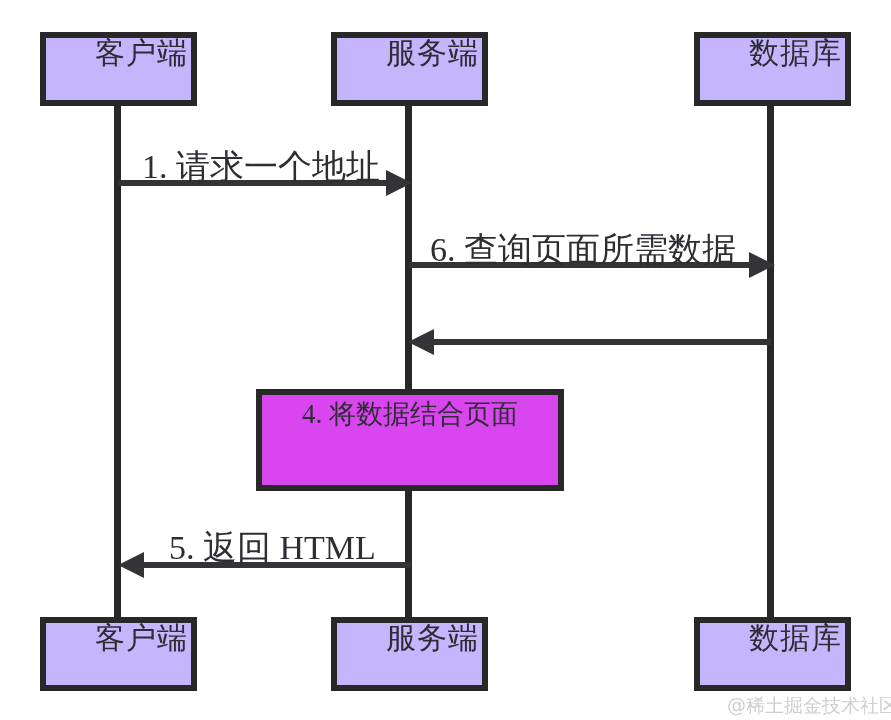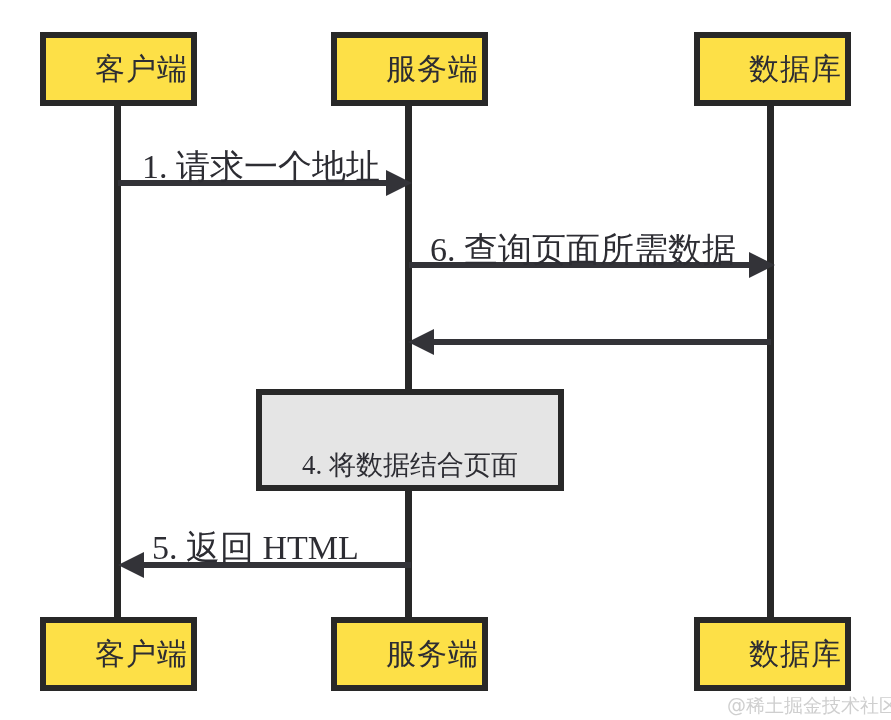--- a/index.html
+++ b/index.html
@@ -21,23 +21,23 @@
   }
   .lifeline {
     position: absolute;
     background: #282828;
     width: 7px;
   }
   .actor-box {
     position: absolute;
     box-sizing: border-box;
     border: 6px solid #282828;
-    background: #fde047;
+    background: #c4b5fd;
     display: flex;
-    align-items: center;
+    align-items: flex-start;
     justify-content: center;
     z-index: 3;
     padding-left: 46px;
   }
   .actor-label {
     font-size: 30px;
     color: #2d2d33;
     letter-spacing: 1px;
     line-height: 1;
     white-space: nowrap;
@@ -69,26 +69,26 @@
     font-size: 34px;
     color: #2d2d33;
     white-space: nowrap;
     z-index: 6;
     line-height: 1;
   }
   .note-box {
     position: absolute;
     box-sizing: border-box;
     border: 6px solid #282828;
-    background: #e5e5e5;
+    background: #d946ef;
     z-index: 7;
     display: flex;
     flex-direction: column;
     align-items: center;
-    justify-content: flex-end;
+    justify-content: space-between;
   }
   .note-line {
     font-size: 27px;
     color: #2d2d33;
     white-space: nowrap;
     line-height: 1.45;
   }
   .watermark {
     position: absolute;
     font-size: 19px;
@@ -125,21 +125,21 @@
   <div class="msg-line" style="left:409px; top:262px; width:340px;"></div>
   <div class="arrow-head right" style="left:749px; top:252px;"></div>
 
   <div class="msg-line" style="left:434px; top:339px; width:337px;"></div>
   <div class="arrow-head left" style="left:408px; top:329px;"></div>
 
   <div class="note-box" style="left:256px; top:389px; width:308px; height:102px;">
     <span class="note-line">4. 将数据结合页面</span>
   </div>
 
-  <div class="msg-label" style="left:152px; top:531px;">5. 返回 HTML</div>
+  <div class="msg-label" style="left:169px; top:531px;">5. 返回 HTML</div>
   <div class="msg-line" style="left:144px; top:562px; width:267px;"></div>
   <div class="arrow-head left" style="left:118px; top:552px;"></div>
 
   <div class="actor-box" style="left:40px; top:617px; width:157px; height:74px;">
     <span class="actor-label">客户端</span>
   </div>
   <div class="actor-box" style="left:331px; top:617px; width:157px; height:74px;">
     <span class="actor-label">服务端</span>
   </div>
   <div class="actor-box" style="left:694px; top:617px; width:157px; height:74px;">

